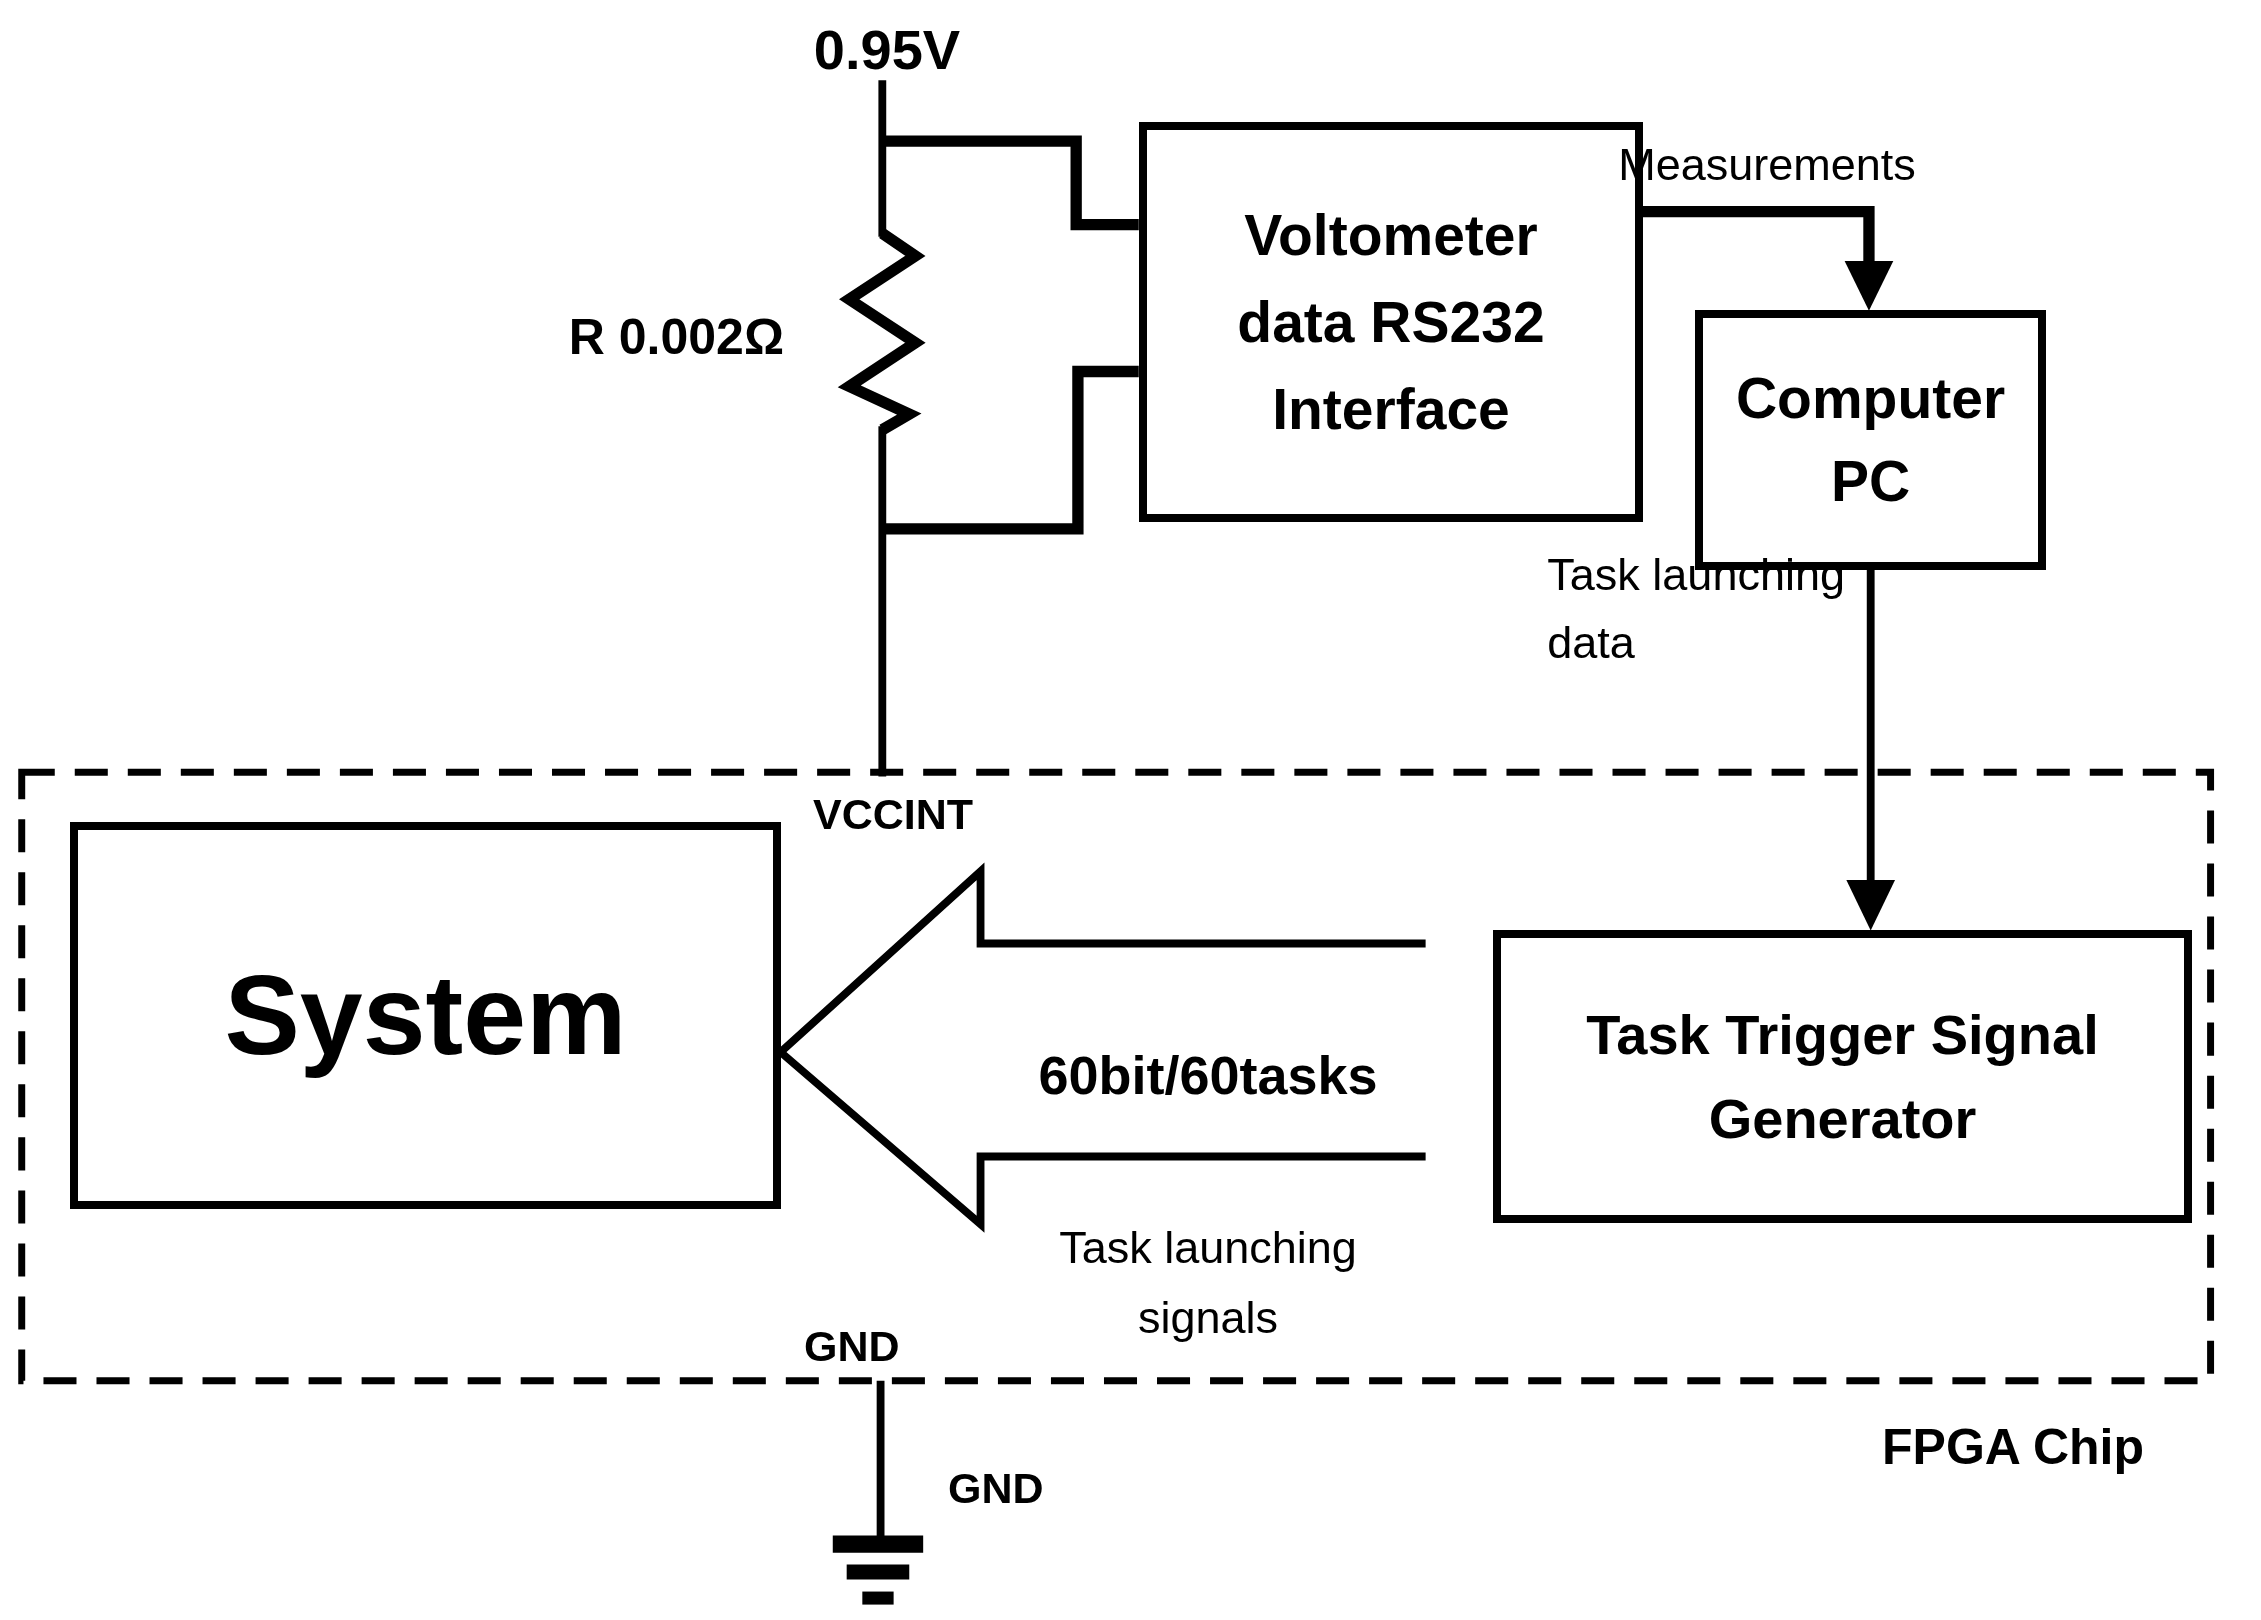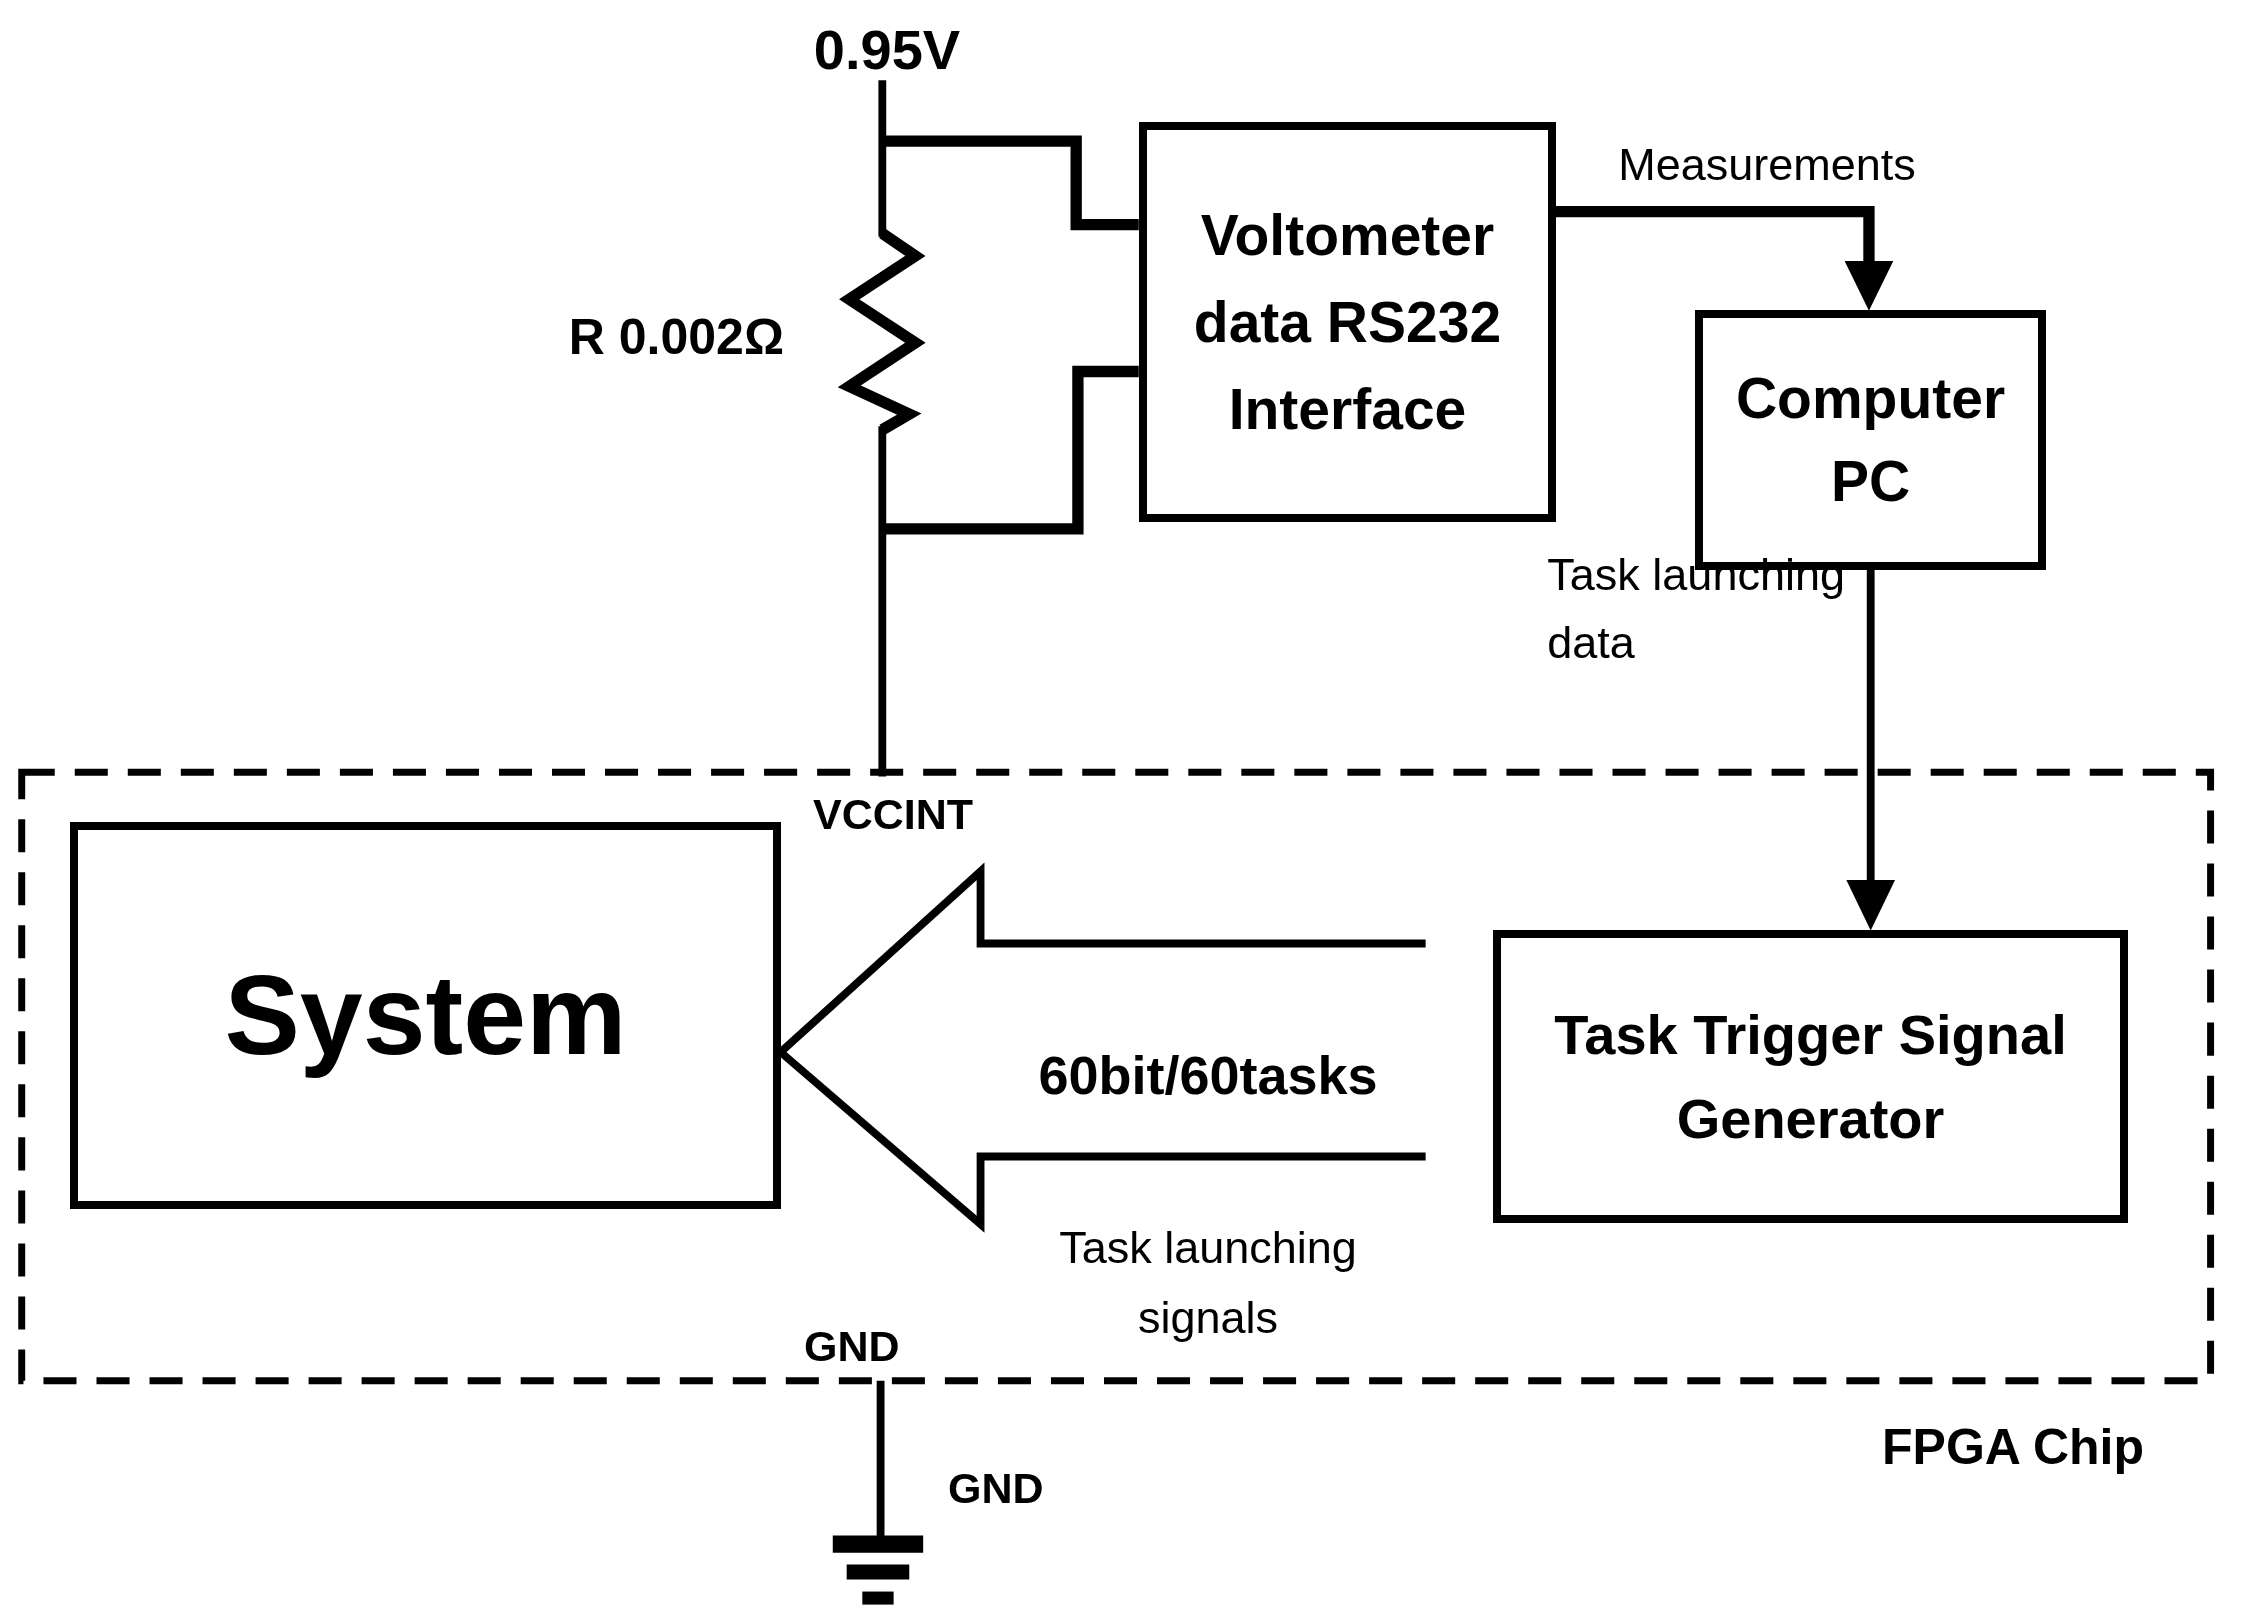--- a/index.html
+++ b/index.html
@@ -20,23 +20,23 @@
     display:flex;flex-direction:column;
     align-items:center;justify-content:center;
     text-align:center;
     font-weight:bold;
   }
   .lbl{position:absolute;white-space:nowrap;}
   .center{transform:translate(-50%,-50%);text-align:center;}
   .vcenter{transform:translateY(-50%);}
   .bold{font-weight:bold;margin-top:7px;}
   
-  .voltmeter-box{left:1139px;top:122px;width:417px;height:400px;font-size:57px;line-height:87px;}
+  .voltmeter-box{left:1139px;top:122px;width:504px;height:400px;font-size:57px;line-height:87px;}
   .computer-box{left:1695px;top:310px;width:351px;height:260px;font-size:57px;line-height:83px;}
-  .generator-box{left:1493px;top:930px;width:635px;height:293px;font-size:56px;line-height:84px;}
+  .generator-box{left:1493px;top:930px;width:699px;height:293px;font-size:56px;line-height:84px;}
   .system-box{left:70px;top:822px;width:711px;height:387px;font-size:113px;line-height:113px;}
   
   .source-label{left:887px;top:42px;font-size:56px;}
   .resistor-label{right:1477px;top:337px;font-size:50px;font-weight:bold;text-align:right;}
   .measurements-label{left:1767px;top:165px;font-size:45px;}
   .task-launching-label{right:416px;top:609px;font-size:45px;line-height:68px;text-align:left;transform:translateY(-50%);white-space:nowrap;}
   .bus-label{left:1208px;top:1068px;font-size:54px;}
   .task-triggers-label{left:1208px;top:1283px;font-size:45px;line-height:70px;}
   .vccint-label{left:813px;top:814px;font-size:43px;font-weight:bold;}
   .gnd-inner-label{left:804px;top:1346px;font-size:43px;font-weight:bold;}

